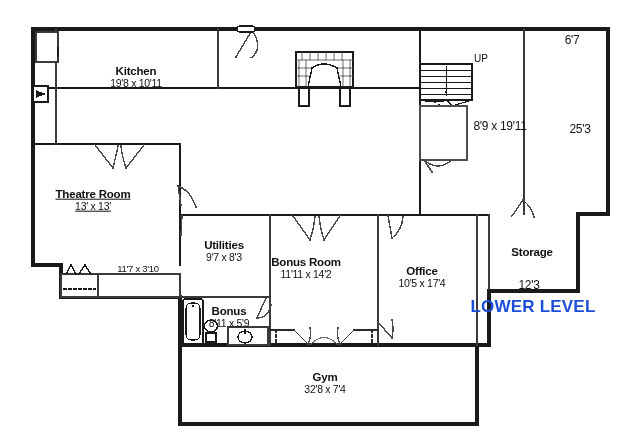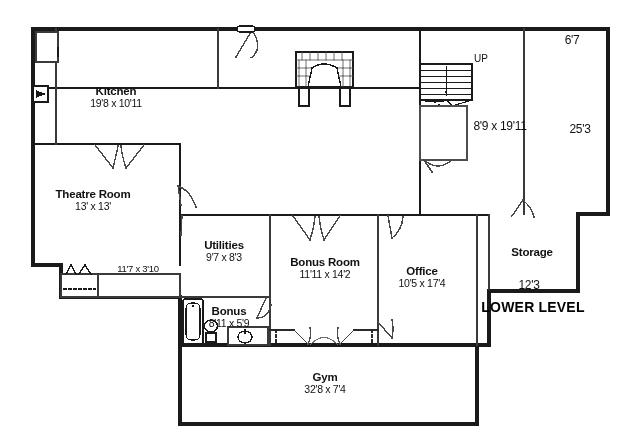--- a/index.html
+++ b/index.html
@@ -70,23 +70,23 @@
     font-size: 10px;
     color: #111111;
     font-weight: normal;
     white-space: nowrap;
     transform: translate(-50%, -50%);
     letter-spacing: 0px;
     pointer-events: none;
   }
   .level-title {
     position: absolute;
-    font-size: 14px;
+    font-size: 17px;
     font-weight: bold;
-    color: #000000;
+    color: #1d4ed8;
     white-space: nowrap;
     transform: translate(-50%, -50%);
     letter-spacing: 0.2px;
     pointer-events: none;
   }
 </style>
 </head>
 <body>
 
 <div id="plan-root">
@@ -308,37 +308,37 @@
       </g>
 
       <g stroke="#1a1a1a" stroke-width="2.2">
         <path d="M 180 215 L 180 228"></path>
         <path d="M 489 291 L 489 300"></path>
       </g>
 
     </g>
   </svg>
 
-  <div class="room-label" style="left:116px; top:77px;margin-top:20px;">
+  <div class="room-label" style="left:136px; top:77px;">
     <span class="room-name">Kitchen</span>
     <span class="room-dims">19'8 x 10'11</span>
   </div>
 
 
-  <div class="room-label" style="left:93px; top:200px;">
+  <div class="room-label" style="left:93px; top:200px;text-decoration:underline;">
     <span class="room-name">Theatre Room</span>
     <span class="room-dims">13' x 13'</span>
   </div>
 
   <div class="room-label" style="left:224px; top:251px;">
     <span class="room-name">Utilities</span>
     <span class="room-dims">9'7 x 8'3</span>
   </div>
 
-  <div class="room-label" style="left:325px; top:268px;">
+  <div class="room-label" style="left:306px; top:268px;">
     <span class="room-name">Bonus Room</span>
     <span class="room-dims">11'11 x 14'2</span>
   </div>
 
   <div class="room-label" style="left:422px; top:277px;">
     <span class="room-name">Office</span>
     <span class="room-dims">10'5 x 17'4</span>
   </div>
 
   <div class="room-label" style="left:229px; top:317px;">

